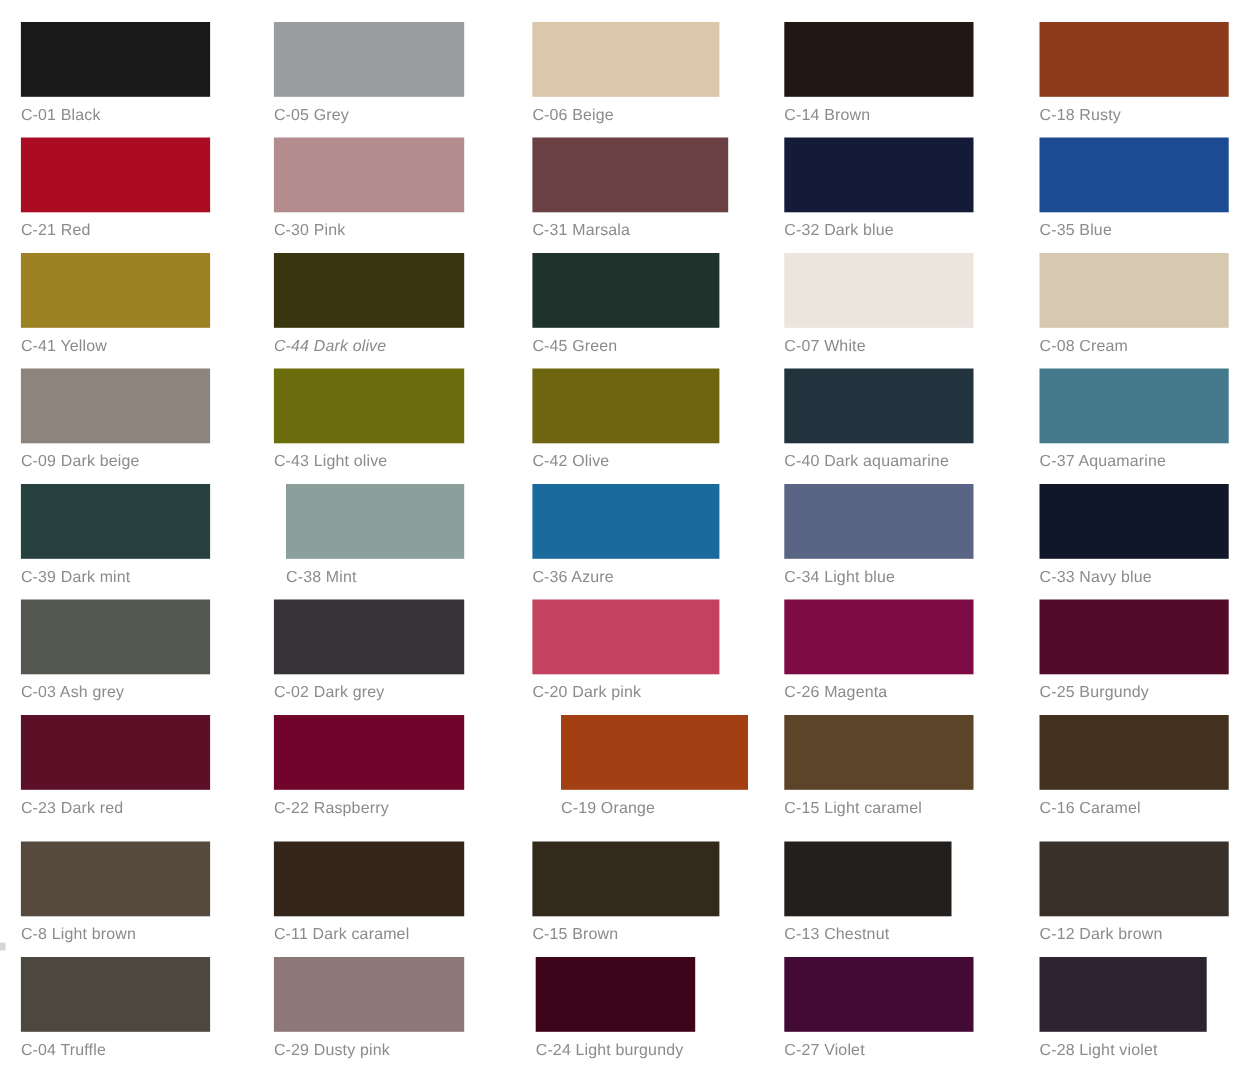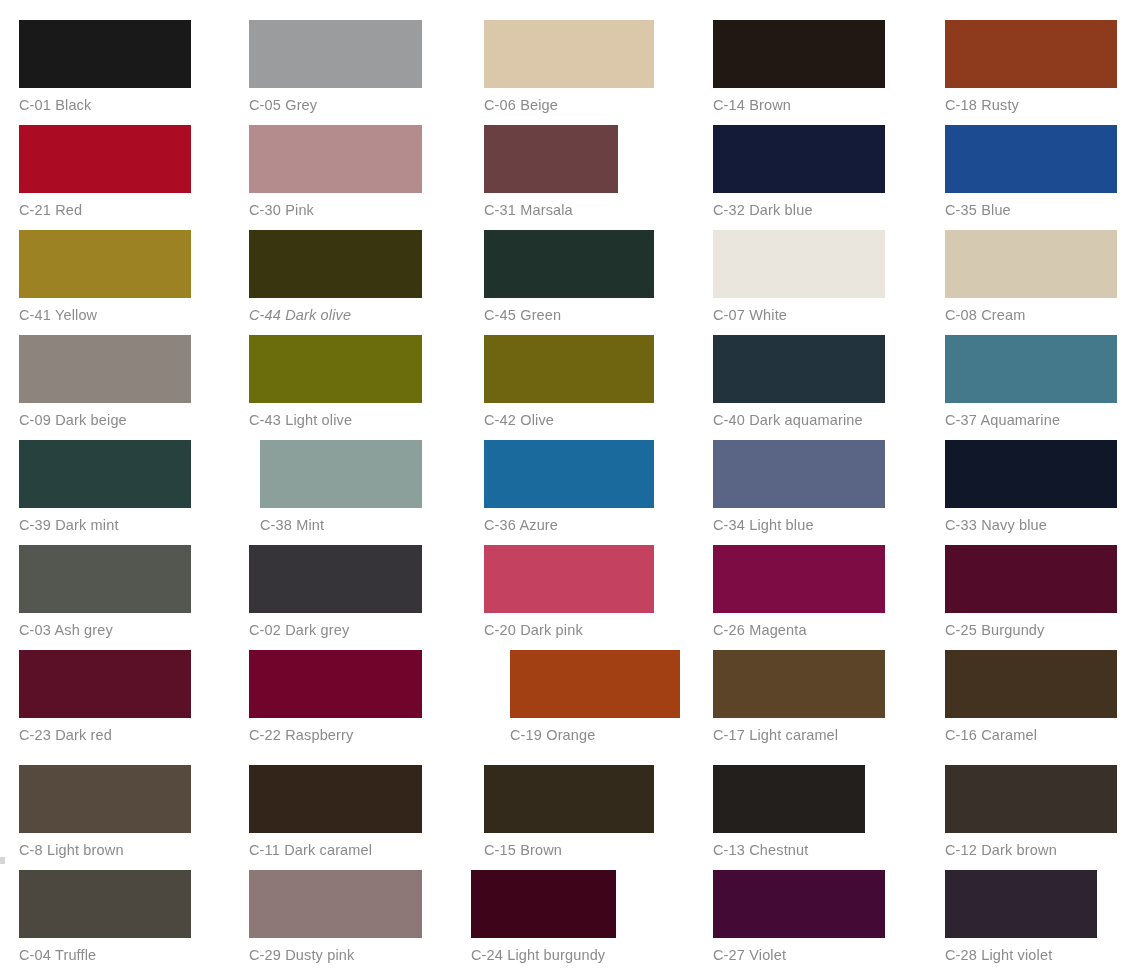--- a/index.html
+++ b/index.html
@@ -80,21 +80,21 @@
       <span class="swatch-label">C-18 Rusty</span>
     </div>
     <div class="swatch-cell" style="left: 19px; top: 125px; width: 172px;">
       <div class="swatch-chip" style="height: 68px; background: rgb(171, 12, 36);"></div>
       <span class="swatch-label">C-21 Red</span>
     </div>
     <div class="swatch-cell" style="left: 249px; top: 125px; width: 173px;">
       <div class="swatch-chip" style="height: 68px; background: rgb(180, 140, 142);"></div>
       <span class="swatch-label">C-30 Pink</span>
     </div>
-    <div class="swatch-cell" style="left: 484px; top: 125px; width: 134px;">
+    <div class="swatch-cell" style="left: 484px; top: 125px; width: 178px;">
       <div class="swatch-chip" style="height: 68px; background: rgb(107, 64, 66);"></div>
       <span class="swatch-label">C-31 Marsala</span>
     </div>
     <div class="swatch-cell" style="left: 713px; top: 125px; width: 172px;">
       <div class="swatch-chip" style="height: 68px; background: rgb(19, 27, 57);"></div>
       <span class="swatch-label">C-32 Dark blue</span>
     </div>
     <div class="swatch-cell" style="left: 945px; top: 125px; width: 172px;">
       <div class="swatch-chip" style="height: 68px; background: rgb(28, 75, 146);"></div>
       <span class="swatch-label">C-35 Blue</span>
@@ -186,21 +186,21 @@
     <div class="swatch-cell" style="left: 249px; top: 650px; width: 173px;">
       <div class="swatch-chip" style="height: 68px; background: rgb(112, 4, 42);"></div>
       <span class="swatch-label">C-22 Raspberry</span>
     </div>
     <div class="swatch-cell" style="left: 510px; top: 650px; width: 170px;">
       <div class="swatch-chip" style="height: 68px; background: rgb(162, 63, 19);"></div>
       <span class="swatch-label">C-19 Orange</span>
     </div>
     <div class="swatch-cell" style="left: 713px; top: 650px; width: 172px;">
       <div class="swatch-chip" style="height: 68px; background: rgb(92, 68, 40);"></div>
-      <span class="swatch-label">C-17 Light caramel</span>
+      <span class="swatch-label">C-15 Light caramel</span>
     </div>
     <div class="swatch-cell" style="left: 945px; top: 650px; width: 172px;">
       <div class="swatch-chip" style="height: 68px; background: rgb(66, 50, 31);"></div>
       <span class="swatch-label">C-16 Caramel</span>
     </div>
     <div class="swatch-cell" style="left: 19px; top: 765px; width: 172px;">
       <div class="swatch-chip" style="height: 68px; background: rgb(86, 74, 63);"></div>
       <span class="swatch-label">C-8 Light brown</span>
     </div>
     <div class="swatch-cell" style="left: 249px; top: 765px; width: 173px;">
@@ -220,21 +220,21 @@
       <span class="swatch-label">C-12 Dark brown</span>
     </div>
     <div class="swatch-cell" style="left: 19px; top: 870px; width: 172px;">
       <div class="swatch-chip" style="height: 68px; background: rgb(76, 72, 64);"></div>
       <span class="swatch-label">C-04 Truffle</span>
     </div>
     <div class="swatch-cell" style="left: 249px; top: 870px; width: 173px;">
       <div class="swatch-chip" style="height: 68px; background: rgb(141, 120, 119);"></div>
       <span class="swatch-label">C-29 Dusty pink</span>
     </div>
-    <div class="swatch-cell" style="left: 456px; top: 870px; width: 160px; padding-left: 15px;">
+    <div class="swatch-cell" style="left: 472px; top: 870px; width: 160px; padding-left: 15px;">
       <div class="swatch-chip" style="height: 68px; background: rgb(62, 4, 25);"></div>
       <span class="swatch-label">C-24 Light burgundy</span>
     </div>
     <div class="swatch-cell" style="left: 713px; top: 870px; width: 172px;">
       <div class="swatch-chip" style="height: 68px; background: rgb(67, 10, 54);"></div>
       <span class="swatch-label">C-27 Violet</span>
     </div>
     <div class="swatch-cell" style="left: 945px; top: 870px; width: 152px;">
       <div class="swatch-chip" style="height: 68px; background: rgb(46, 36, 49);"></div>
       <span class="swatch-label">C-28 Light violet</span>

